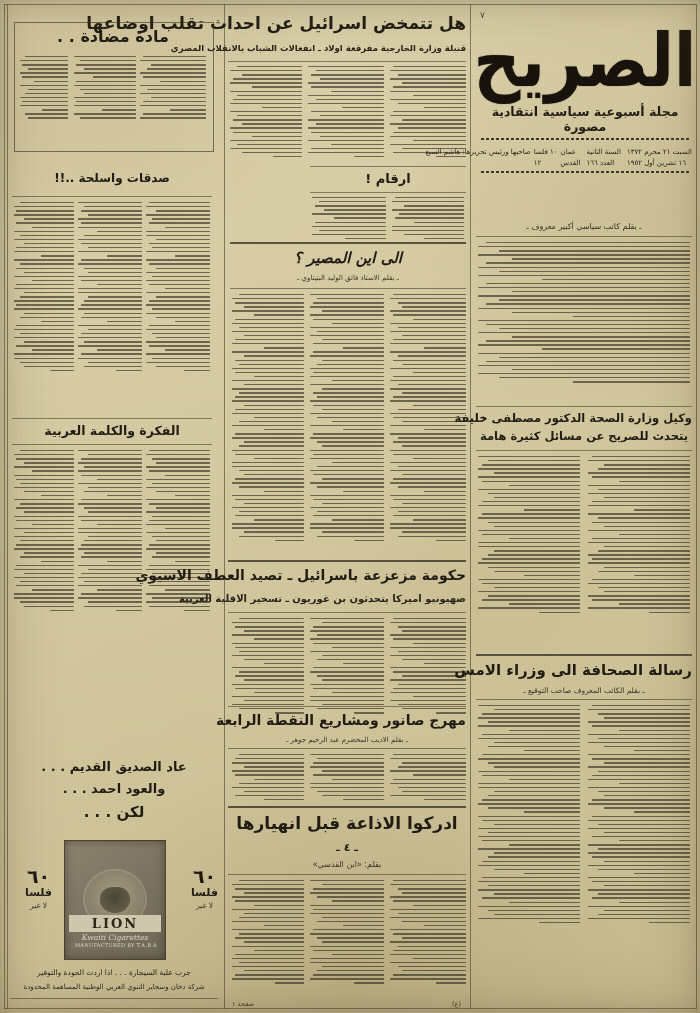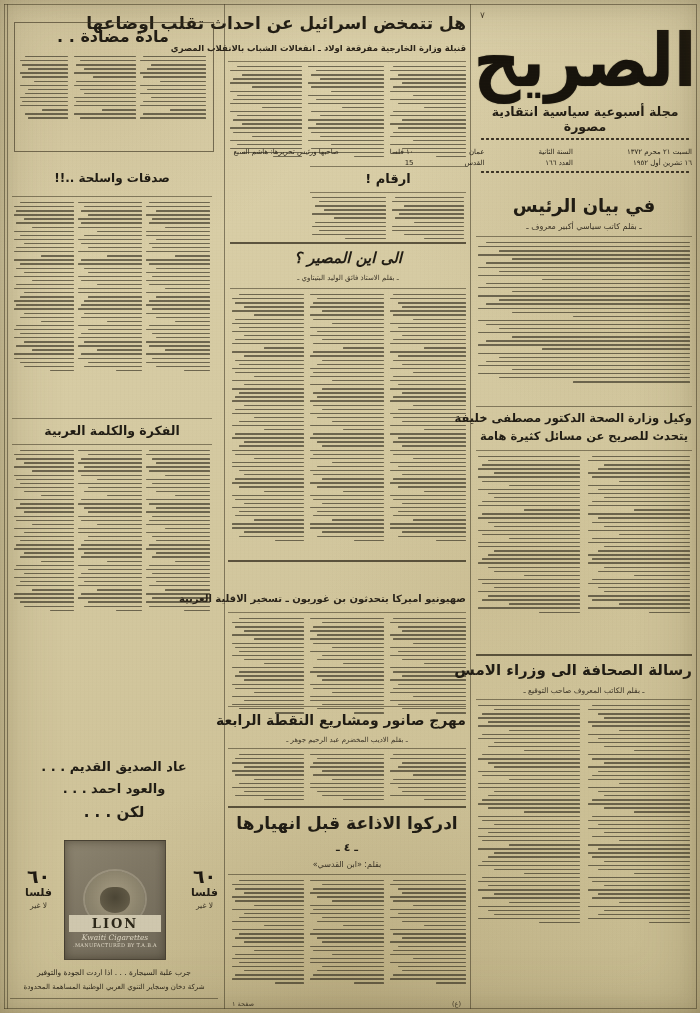--- a/index.html
+++ b/index.html
@@ -142,21 +142,21 @@
     display: flex;
     justify-content: space-between;
     align-items: stretch;
     font-size: 7px;
     color: #241f16;
     margin-top: 6px;
     padding: 0 4px;
     gap: 3px;
     line-height: 1.5;
   }
-  #imprint .blk { text-align: right; white-space: nowrap; margin-left: 48px; }
+  #imprint .blk { text-align: left; white-space: nowrap; }
   #imprint .blk .r { display: block; }
   .num { font-family: "DejaVu Sans", sans-serif; }
 
   
   .boxrule {
     position: absolute;
     border: 1px solid rgba(55,47,30,.62);
   }
 
   
@@ -274,21 +274,21 @@
         <span class="r">السنة الثانية</span>
         <span class="r num">العدد ١٦٦</span>
       </div>
       <div class="dotcol"></div>
       <div class="blk">
         <span class="r">عمان</span>
         <span class="r">القدس</span>
       </div>
       <div class="blk">
         <span class="r num">١٠ فلسا</span>
-        <span class="r num">15</span>
+        <span class="r num">١٢</span>
       </div>
       <div class="blk">
         <span class="r">صاحبها ورئيس تحريرها: هاشم السبع</span>
       </div>
     </div>
     <div class="dotrow" style="margin-top:2px;"></div>
   </div>
 
   <div class="hl" style="left:228px; top:14px; width:238px; font-size:17px;">هل تتمخض اسرائيل عن احداث تقلب اوضاعها</div>
   <div class="subhl" style="left:228px; top:44px; width:238px; font-size:8.5px;">قنبلة وزارة الخارجية مفرقعة اولاد ـ انفعالات الشباب بالانقلاب المصري</div>
@@ -911,20 +911,21 @@
       <div class="ln s96"></div>
       <div class="ln s70"></div>
       <div class="ln s100"></div>
     <div class="ln s100"></div>
       <div class="ln s90"></div>
       <div class="ln s84"></div>
       <div class="ln s40"></div>
   </div>
 
   <div class="rule-h thick" style="left:228px; top:560px; width:238px;"></div>
+  <div class="hl" style="left:228px; top:568px; width:238px; font-size:14px;">حكومة مزعزعة باسرائيل ـ تصيد العطف الاسيوي</div>
   <div class="subhl" style="left:228px; top:593px; width:238px; font-size:10px;">صهيونيو اميركا يتحدثون بن غوريون ـ تسخير الاقلية العربية</div>
   <div class="rule-h" style="left:228px; top:612px; width:238px;"></div>
 
   <div class="col body-lines" style="left:390px; top:618px; width:76px;">
     <div class="ln s96"></div>
       <div class="ln s100"></div>
       <div class="ln s90"></div>
       <div class="ln s84"></div>
     <div class="ln s100"></div>
       <div class="ln s96"></div>
@@ -1132,21 +1133,20 @@
       <div class="ln s96"></div>
       <div class="ln s100"></div>
     <div class="ln s90"></div>
       <div class="ln s100"></div>
       <div class="ln s84"></div>
       <div class="ln s96"></div>
     <div class="ln s100"></div>
       <div class="ln s40"></div>
   </div>
 
-  <div class="hl" style="left:476px; top:196px; width:216px; font-size:18px;">في بيان الرئيس</div>
   <div class="kicker" style="left:476px; top:222px; width:216px; font-size:8px;">ـ بقلم كاتب سياسي أكبير معروف ـ</div>
   <div class="rule-h" style="left:476px; top:236px; width:216px;"></div>
 
   <div class="col body-lines" style="left:478px; top:242px; width:212px;">
     <div class="ln s96"></div>
       <div class="ln s100"></div>
       <div class="ln s90"></div>
       <div class="ln s100"></div>
     <div class="ln s84"></div>
       <div class="ln s96"></div>

